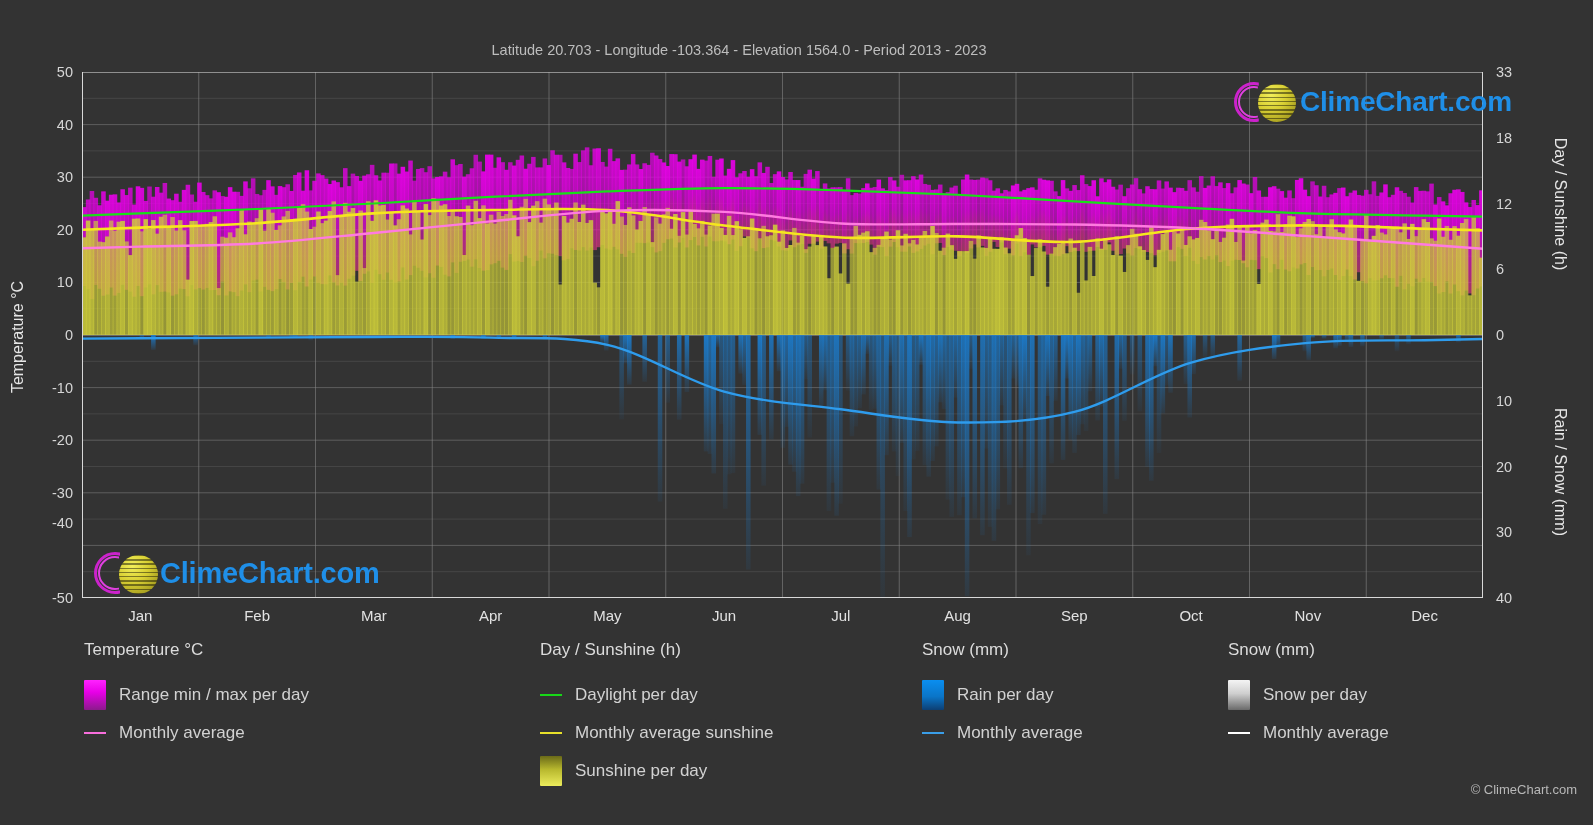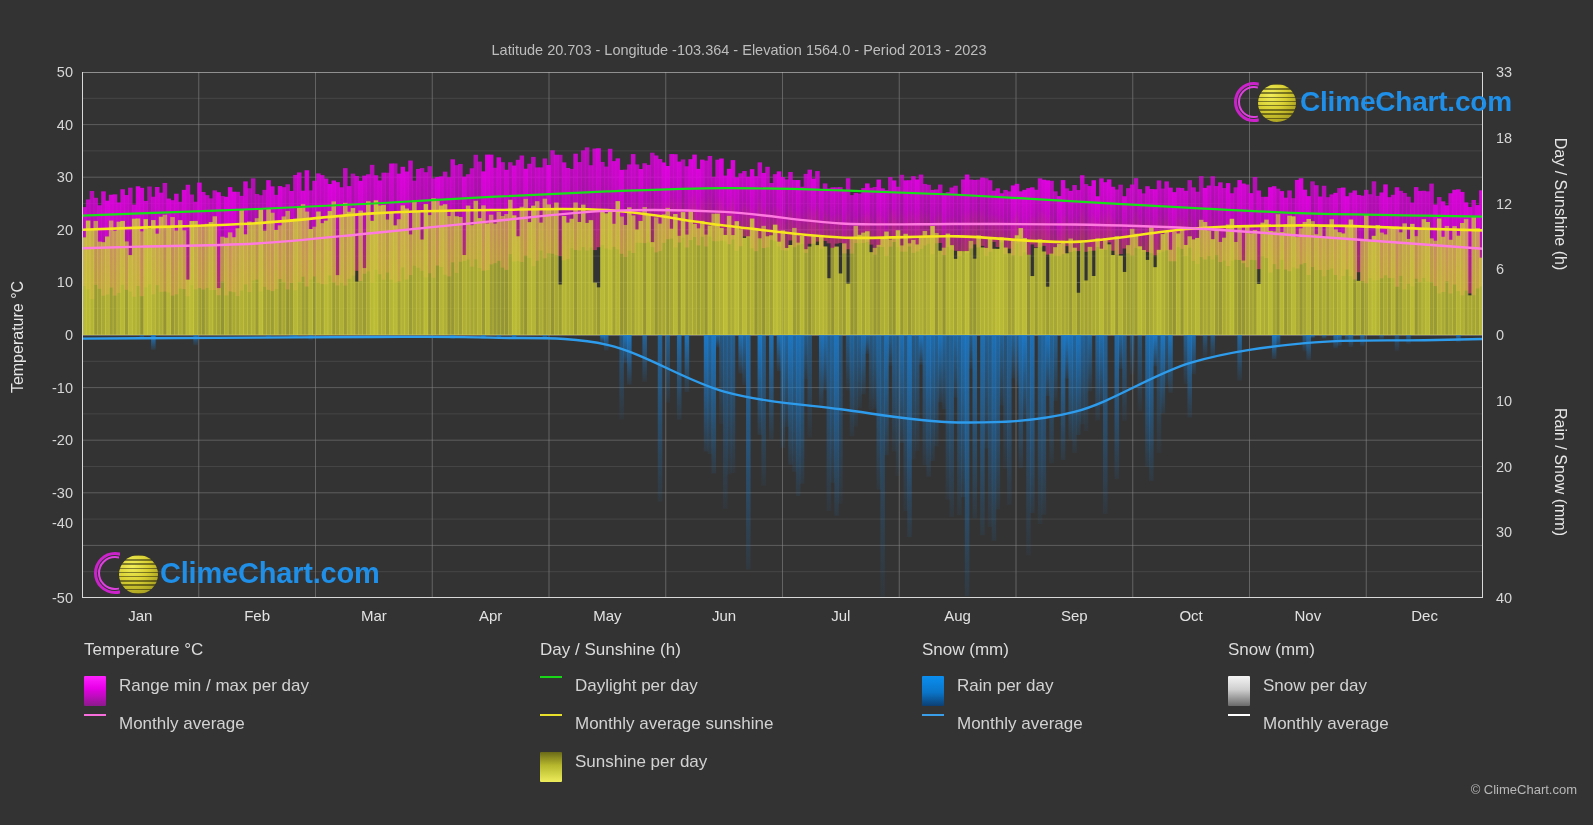--- a/index.html
+++ b/index.html
@@ -74,21 +74,21 @@
         rgba(0,0,0,.45) 0px, rgba(0,0,0,.45) 1.4px,
         rgba(0,0,0,0) 1.4px, rgba(0,0,0,0) 4.2px),
       radial-gradient(circle at 34% 28%, #f2ef5a 0%, #d8cf33 42%, #8d8416 100%);
   }
   .wm-text { color: #1f8fe8; font-weight: 700; letter-spacing: -0.2px; }
 
   
   #legend { position: absolute; left: 0; top: 640px; width: 1593px; height: 185px; }
   .lg-col { position: absolute; top: 0; }
   .lg-head { color: #dcdcdc; font-size: 17px; margin-bottom: 16px; white-space: nowrap; }
-  .lg-row { display: flex; align-items: flex-start; height: 38px; }
+  .lg-row { display: flex; align-items: center; height: 38px; }
   .lg-swatch { width: 22px; height: 30px; flex: 0 0 auto; margin-right: 13px; border-radius: 1px; }
   .lg-line  { width: 22px; height: 0; border-top-width: 2px; border-top-style: solid;
               flex: 0 0 auto; margin-right: 13px; }
   .lg-label { color: #d2d2d2; font-size: 17px; white-space: nowrap; }
   .copyright {
     position: absolute; right: 16px; top: 142px;
     color: #b8b8b8; font-size: 13px; white-space: nowrap;
   }
 </style>
 </head>

